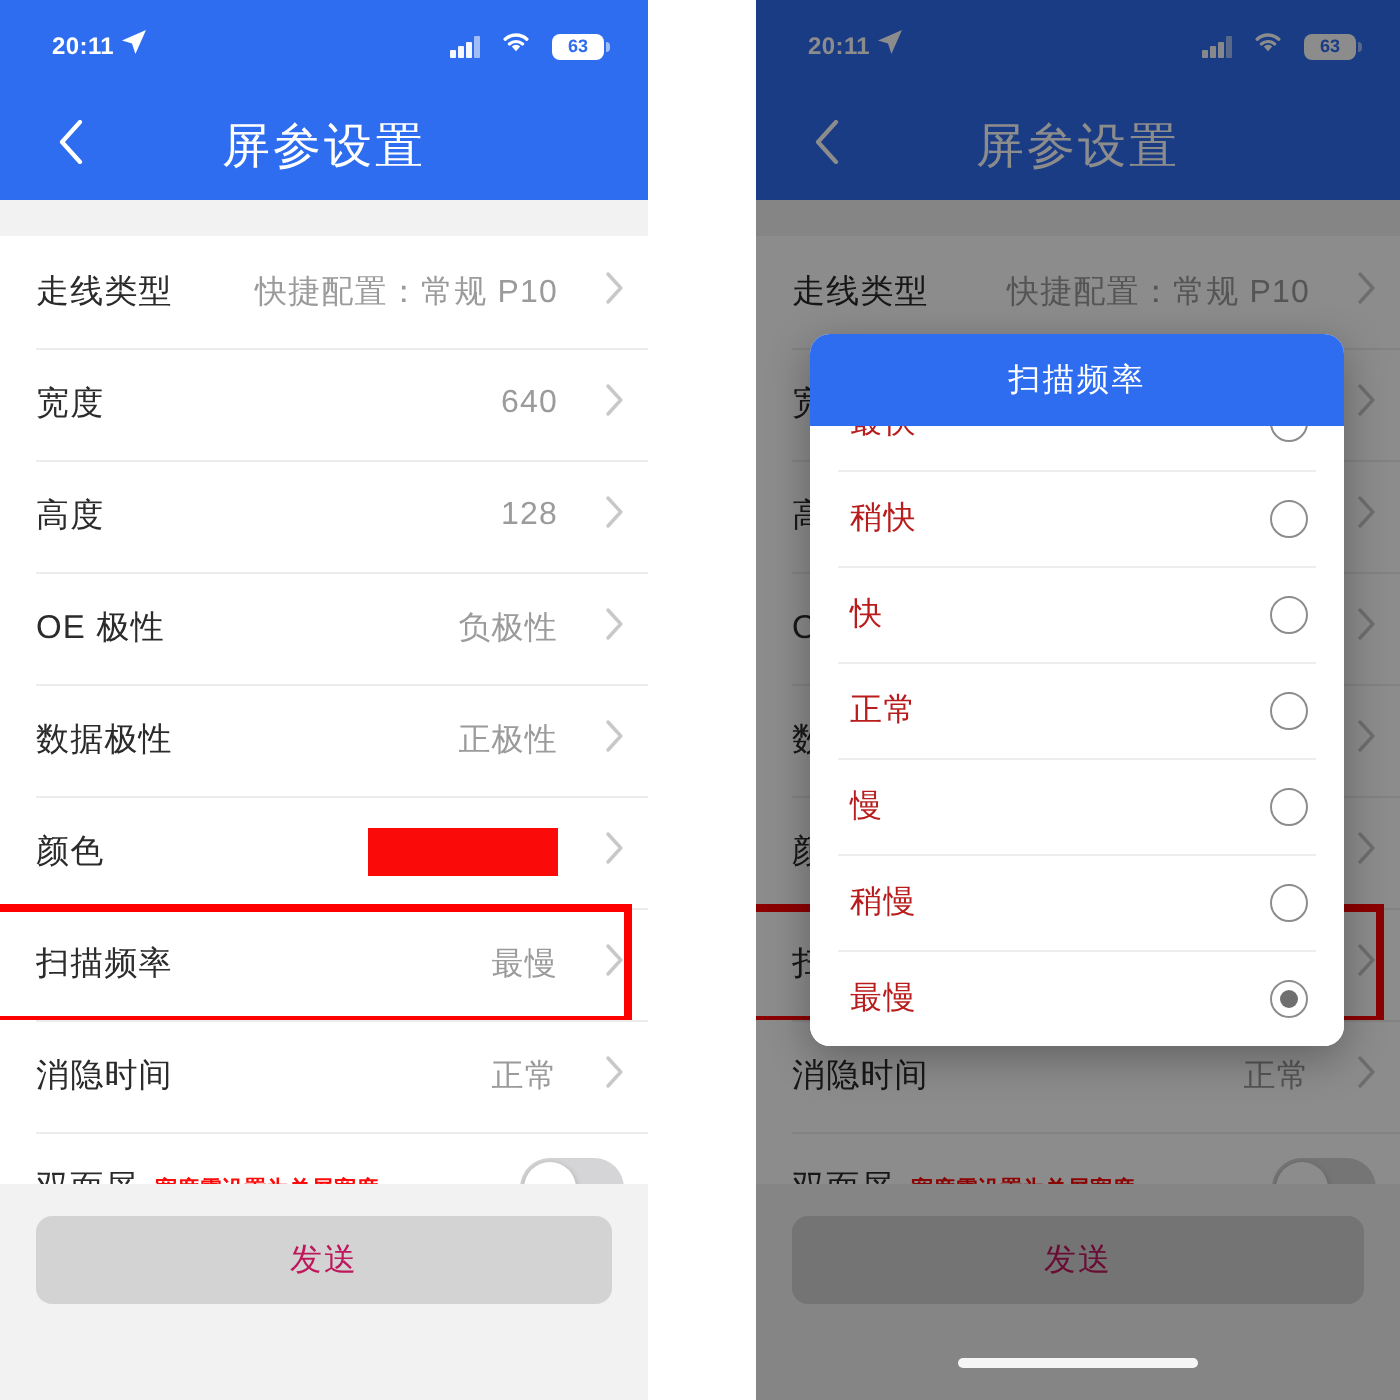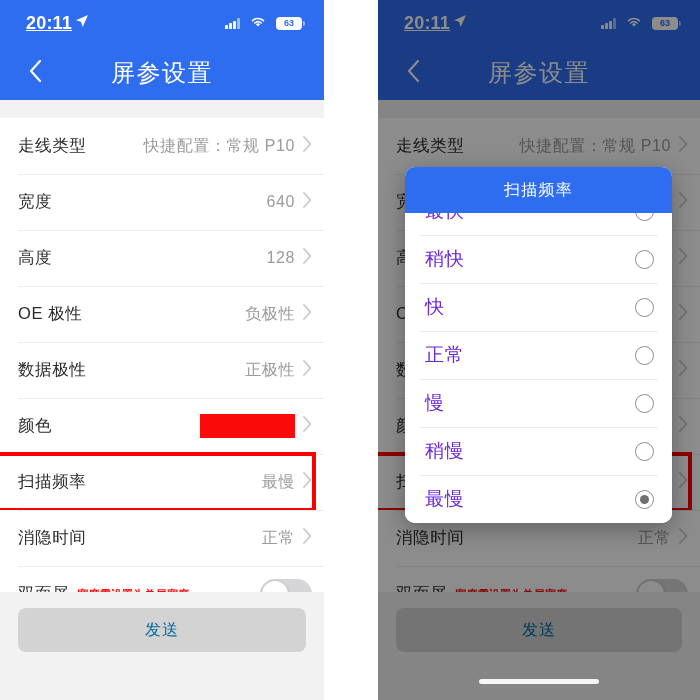--- a/index.html
+++ b/index.html
@@ -16,21 +16,21 @@
   .panel-left{left:0;width:324px;}
   .panel-right{left:378px;width:322px;}
 
   
   .statusbar{
     position:relative;height:46px;background:#2f6df0;
     display:flex;align-items:center;justify-content:space-between;
     padding:0 22px 0 26px;box-sizing:border-box;
   }
   .sb-left{display:flex;align-items:center;gap:3px;}
-  .sb-time{color:#ffffff;font-size:18px;font-weight:bold;letter-spacing:.2px;text-decoration:underline;}
+  .sb-time{color:#ffffff;font-size:12px;font-weight:bold;letter-spacing:.2px;}
   .loc-arrow{display:block;}
   .sb-right{display:flex;align-items:center;gap:10px;}
   .sig{display:flex;align-items:flex-end;gap:1.5px;height:11px;}
   .sig i{display:block;width:2.6px;background:#ffffff;border-radius:.5px;opacity:.95;}
   .sig i:nth-child(1){height:4px;}
   .sig i:nth-child(2){height:6px;}
   .sig i:nth-child(3){height:8px;}
   .sig i:nth-child(4){height:11px;opacity:.55;}
   .batt{
     position:relative;width:26px;height:13px;border-radius:4px;
@@ -61,21 +61,21 @@
     position:relative;height:56px;display:flex;align-items:center;
     padding:0 12px 0 18px;box-sizing:border-box;background:#ffffff;text-align:center;
   }
   .row + .row::before{
     content:"";position:absolute;left:18px;right:0;top:0;height:1px;background:#ededed;
   }
   .row-label{font-size:16.5px;color:#2b2b2b;letter-spacing:.6px;white-space:nowrap;}
   .row-note{
     font-size:11px;color:#ff0a0a;font-weight:bold;margin-left:8px;letter-spacing:.2px;white-space:nowrap;
   }
-  .row-right{margin-left:auto;display:flex;align-items:center;gap:8px;}
+  .row-right{margin-left:auto;display:flex;align-items:center;gap:24px;}
   .row-value{font-size:16px;color:#9b9b9b;letter-spacing:.6px;white-space:nowrap;}
   .chev{display:block;opacity:.75;}
   .swatch{width:95px;height:24px;background:#fb0a0a;}
 
   
   .hl-box{
     position:absolute;left:-4px;right:8px;top:-2px;bottom:-2px;
     border:4px solid #ff0000;box-sizing:border-box;pointer-events:none;
   }
 
@@ -90,21 +90,21 @@
   }
 
   
   .bottom{
     position:absolute;left:0;right:0;bottom:0;height:108px;background:#f2f2f2;
   }
   .send-btn{
     position:absolute;left:18px;right:18px;top:16px;height:44px;
     background:#d3d3d3;border-radius:8px;
     display:flex;align-items:center;justify-content:center;
-    font-size:16px;color:#0369a1;letter-spacing:1px;border:none;
+    font-size:16px;color:#be185d;letter-spacing:1px;border:none;
     font-family:inherit;
   }
 
   
   .dim{position:absolute;left:0;top:0;width:322px;height:700px;background:rgba(0,0,0,.45);}
 
   .home-ind{
     position:absolute;left:50%;transform:translateX(-50%);bottom:16px;
     width:120px;height:5px;border-radius:3px;background:#ffffff;opacity:.92;
   }
@@ -120,21 +120,21 @@
   }
   .modal-title{color:#ffffff;font-size:16px;letter-spacing:1.2px;}
   .modal-body{max-height:325px;overflow:hidden;}
   .opt{
     position:relative;height:48px;display:flex;align-items:center;
     padding:0 18px 0 20px;box-sizing:border-box;background:#ffffff;
   }
   .opt + .opt::before{
     content:"";position:absolute;left:14px;right:14px;top:0;height:1px;background:#ededed;
   }
-  .opt-label{font-size:19px;color:#6d28d9;letter-spacing:.8px;}
+  .opt-label{font-size:16px;color:#b91c1c;letter-spacing:.8px;}
   .radio{
     margin-left:auto;width:19px;height:19px;border-radius:50%;
     border:1.6px solid #8d8d8d;box-sizing:border-box;
     display:flex;align-items:center;justify-content:center;
   }
   .radio.on::after{content:"";width:9px;height:9px;border-radius:50%;background:#6f6f6f;}
   .opt.clipped{margin-top:-26px;}
 </style>
 </head>
 <body>

